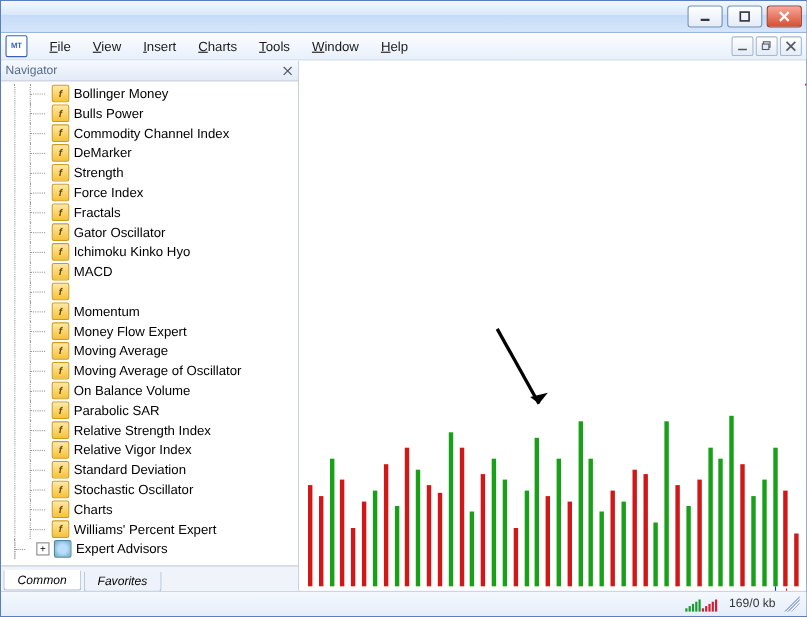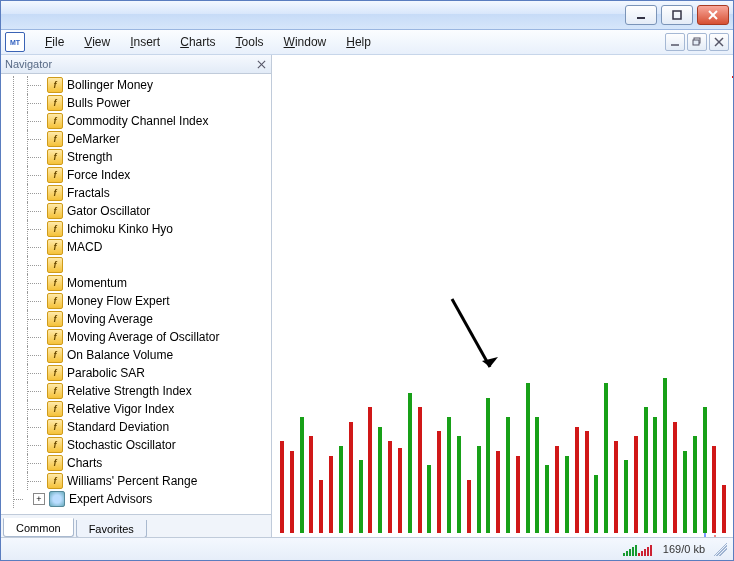--- a/index.html
+++ b/index.html
@@ -185,20 +185,21 @@
   .tree-item.ea .ficon{
     background: radial-gradient(circle,#bdf 40%,#6ab 100%);
     border-color:#589;
   }
   .nav-tabs {
     display:flex;
     height:22px;
     border-top:1px solid #c0cbda;
     background:#f0f4fa;
     align-items:flex-end;
+    font-style:italic;
   }
   .nav-tab {
     padding:3px 12px 2px;
     border:1px solid #a9b9cf;
     border-top:none;
     background:#eef3fb;
     margin-left:2px;
     border-radius:0 0 3px 3px;
     font-size:11px;
     cursor:pointer;
@@ -432,21 +433,21 @@
             <div class="tree-item">
               <span class="ficon">f</span>
               <span>Stochastic Oscillator</span>
             </div>
             <div class="tree-item">
               <span class="ficon">f</span>
               <span>Charts</span>
             </div>
             <div class="tree-item">
               <span class="ficon">f</span>
-              <span>Williams' Percent Range</span>
+              <span>Williams' Percent Expert</span>
             </div>
             <div class="tree-item ea">
               <span class="expicon">+</span>
               <span class="ficon"></span>
               <span>Expert Advisors</span>
             </div>
           </div>
       </div>
       <div class="nav-tabs">
         <div class="nav-tab active">Common</div>

